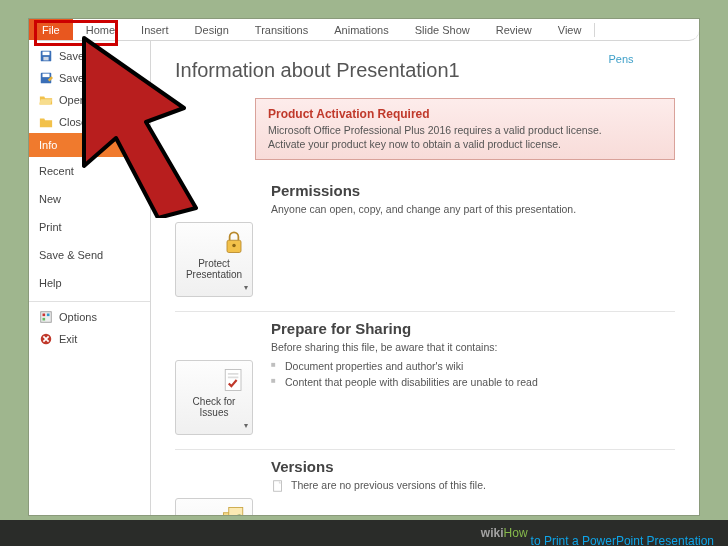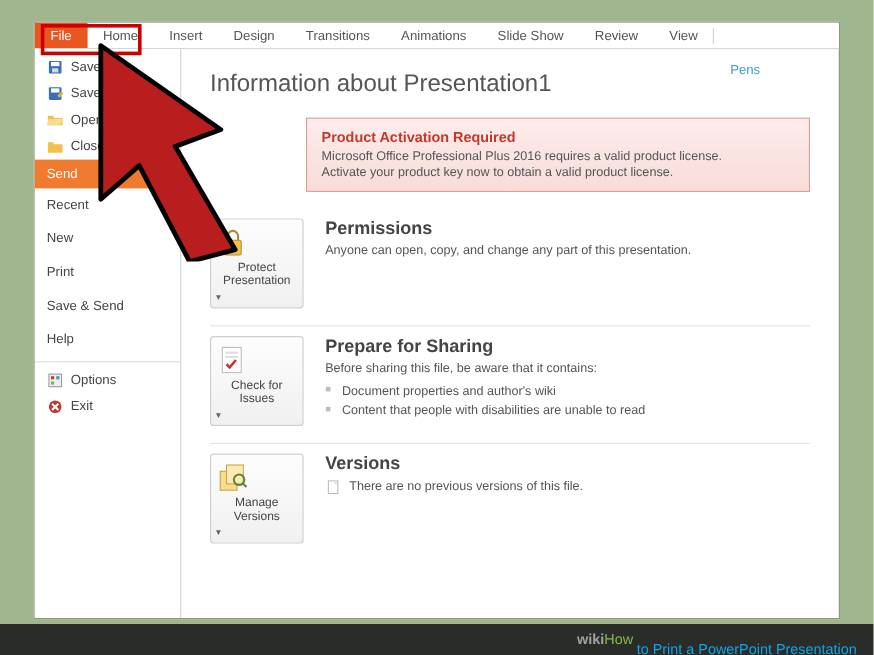--- a/index.html
+++ b/index.html
@@ -1,21 +1,21 @@
 <!DOCTYPE html>
 <html><head>
 <meta charset="utf-8">
 <style>
   * { margin: 0; padding: 0; box-sizing: border-box; font-family: "Segoe UI", Tahoma, sans-serif; }
   body { background: #9fb68e; width: 728px; height: 546px; overflow: hidden; position: relative; }
 
   .app-frame { position: absolute; left: 28px; top: 18px; width: 672px; height: 498px; background: #fff; border: 1px solid #8a9a7b; }
 
   
-  .ribbon-tabs { height: 22px; background: #fff; display: flex; align-items: stretch; border-bottom: 1px solid #d6d6d6; font-size: 11px; color: #555; }
+  .ribbon-tabs { height: 22px; background: #fff; display: flex; align-items: stretch; border-bottom: 1px solid #d6d6d6; font-size: 11px; color: #555; border-radius: 10px; }
   .ribbon-tab { padding: 3px 13px; cursor: pointer; display: flex; align-items: center; }
   .ribbon-tab.file { background: #e8571f; color: #fff; font-weight: 500; }
   .ribbon-tab.pens { color: #3fa0c9; margin-top: 37px; }
   .ribbon-sep { border-left: 1px solid #d6d6d6; height: 14px; align-self: center; }
 
   
   .main { display: flex; height: calc(100% - 22px); }
 
   
   .sidebar { width: 122px; background: #fff; border-right: 1px solid #d6d6d6; font-size: 11px; color: #444; padding-top: 4px; }
@@ -32,21 +32,21 @@
 
   
   .activation { border: 1px solid #d9a29a; background: linear-gradient(#fdeceb,#f8dcd9); padding: 8px 12px; margin-bottom: 14px; margin-left: 80px; }
   .activation-title { color: #c0392b; font-weight: bold; font-size: 12px; margin-bottom: 2px; }
   .activation-text { font-size: 10.5px; color: #555; line-height: 1.35; }
 
   
   .section { display: flex; gap: 18px; padding: 8px 0 14px 0; border-bottom: 1px solid #e5e5e5; }
   .section:last-child { border-bottom: none; }
   .section-btn { width: 78px; text-align: center; font-size: 10px; color: #444; }
-  .section-btn .btn-box { border: 1px solid #cfcfcf; border-radius: 3px; background: linear-gradient(#fdfdfd,#f0f0f0); padding: 6px 4px 4px; display: flex; flex-direction: column; align-items: flex-start; gap: 3px; cursor: pointer; }
+  .section-btn .btn-box { border: 1px solid #cfcfcf; border-radius: 3px; background: linear-gradient(#fdfdfd,#f0f0f0); padding: 6px 4px 4px; display: flex; flex-direction: column; align-items: flex-end; gap: 3px; cursor: pointer; margin-top: 40px; }
   .section-btn .btn-icon { width: 28px; height: 26px; display: flex; align-items: center; justify-content: center; }
   .section-btn .btn-label { font-size: 10px; line-height: 1.1; }
   .section-btn .btn-carat { font-size: 8px; color: #666; }
   .section-body { flex: 1; font-size: 10.5px; color: #555; }
   .section-body .sec-title { font-size: 15px; font-weight: bold; color: #444; margin-bottom: 3px; }
   .section-body .sec-line { line-height: 1.4; }
   .section-body ul { list-style: none; margin-top: 4px; }
   .section-body ul li { padding-left: 14px; position: relative; line-height: 1.5; }
   .section-body ul li::before { content: "■"; position: absolute; left: 0; top: 0; color: #bfbfbf; font-size: 8px; }
 
@@ -120,21 +120,21 @@
       <div class="sb-item">
         <span class="sb-icon">
           <svg viewBox="0 0 16 16">
               <path d="M1 4 h5 l1 2 h8 v8 h-14 z" fill="#f2c14a"></path>
             </svg>
         </span>
         <span>Close</span>
       </div>
 
       <div class="sb-item selected">
-        <span>Send</span>
+        <span>Info</span>
       </div>
 
       <div class="sb-item plain">
           <span>Recent</span>
         </div>
       <div class="sb-item plain">
           <span>New</span>
         </div>
       <div class="sb-item plain">
           <span>Print</span>

